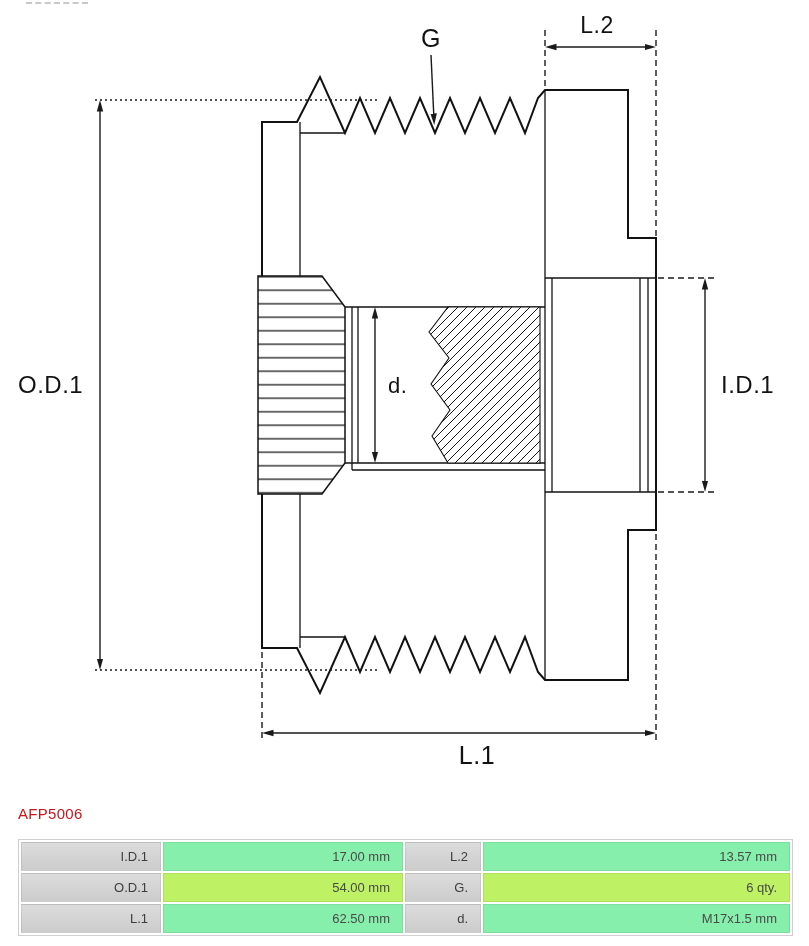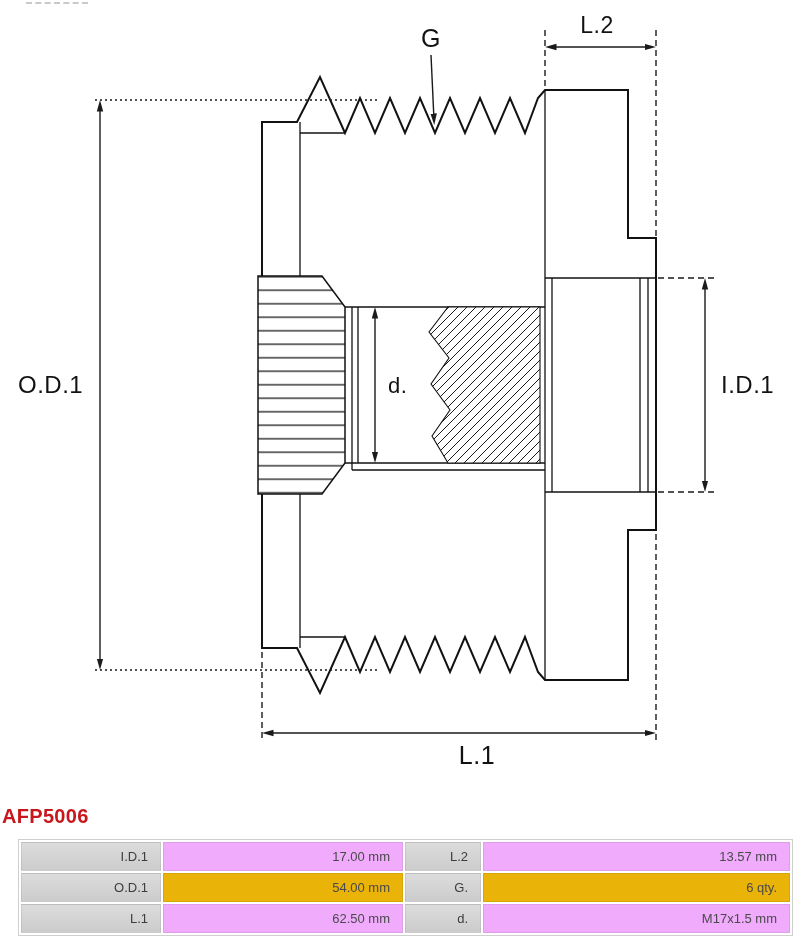--- a/index.html
+++ b/index.html
@@ -5,30 +5,30 @@
   html,body{margin:0;padding:0;background:#ffffff;}
   body{width:809px;height:946px;font-family:"Liberation Sans",sans-serif;position:relative;overflow:hidden;}
   .sheet{position:absolute;inset:0;}
 
   .top-artifact{position:absolute;left:26px;top:2px;width:62px;height:4px;
     border-top:2px dashed #c9c9c9;}
 
   .drawing-wrap{position:absolute;left:0;top:0;width:809px;height:790px;}
   svg text{font-family:"Liberation Sans","DejaVu Sans",sans-serif;fill:#121212;letter-spacing:0.5px;}
 
-  .part-number{position:absolute;left:2px;top:805px;font-size:20px;font-weight:bold;
+  .part-number{position:absolute;left:18px;top:805px;font-size:15px;font-weight:normal;
     color:#c8161d;letter-spacing:0.3px;}
 
   .spec-wrap{position:absolute;left:18px;top:839px;width:773px;border:1px solid #cfcfcf;background:#fff;}
   table.spec{width:100%;border-collapse:separate;border-spacing:2px;font-size:13px;color:#4a4a4a;}
   table.spec td{height:27px;padding:0 12px;text-align:right;vertical-align:middle;
     border:1px solid rgba(0,0,0,0.07);white-space:nowrap;}
   td.lbl{background:linear-gradient(#dcdcdc,#cccccc);color:#3d3d3d;}
-  tr.row-a td.val{background:#f0abfc;}
-  tr.row-b td.val{background:#eab308;margin-left:16px;}
+  tr.row-a td.val{background:#86efac;}
+  tr.row-b td.val{background:#bef264;margin-left:16px;}
   col.c-lbl1{width:140px;} col.c-val1{width:240px;} col.c-lbl2{width:76px;}
 </style>
 </head>
 <body>
 
 <div class="sheet">
 
   <div class="top-artifact"></div>
 
   <div class="drawing-wrap">

